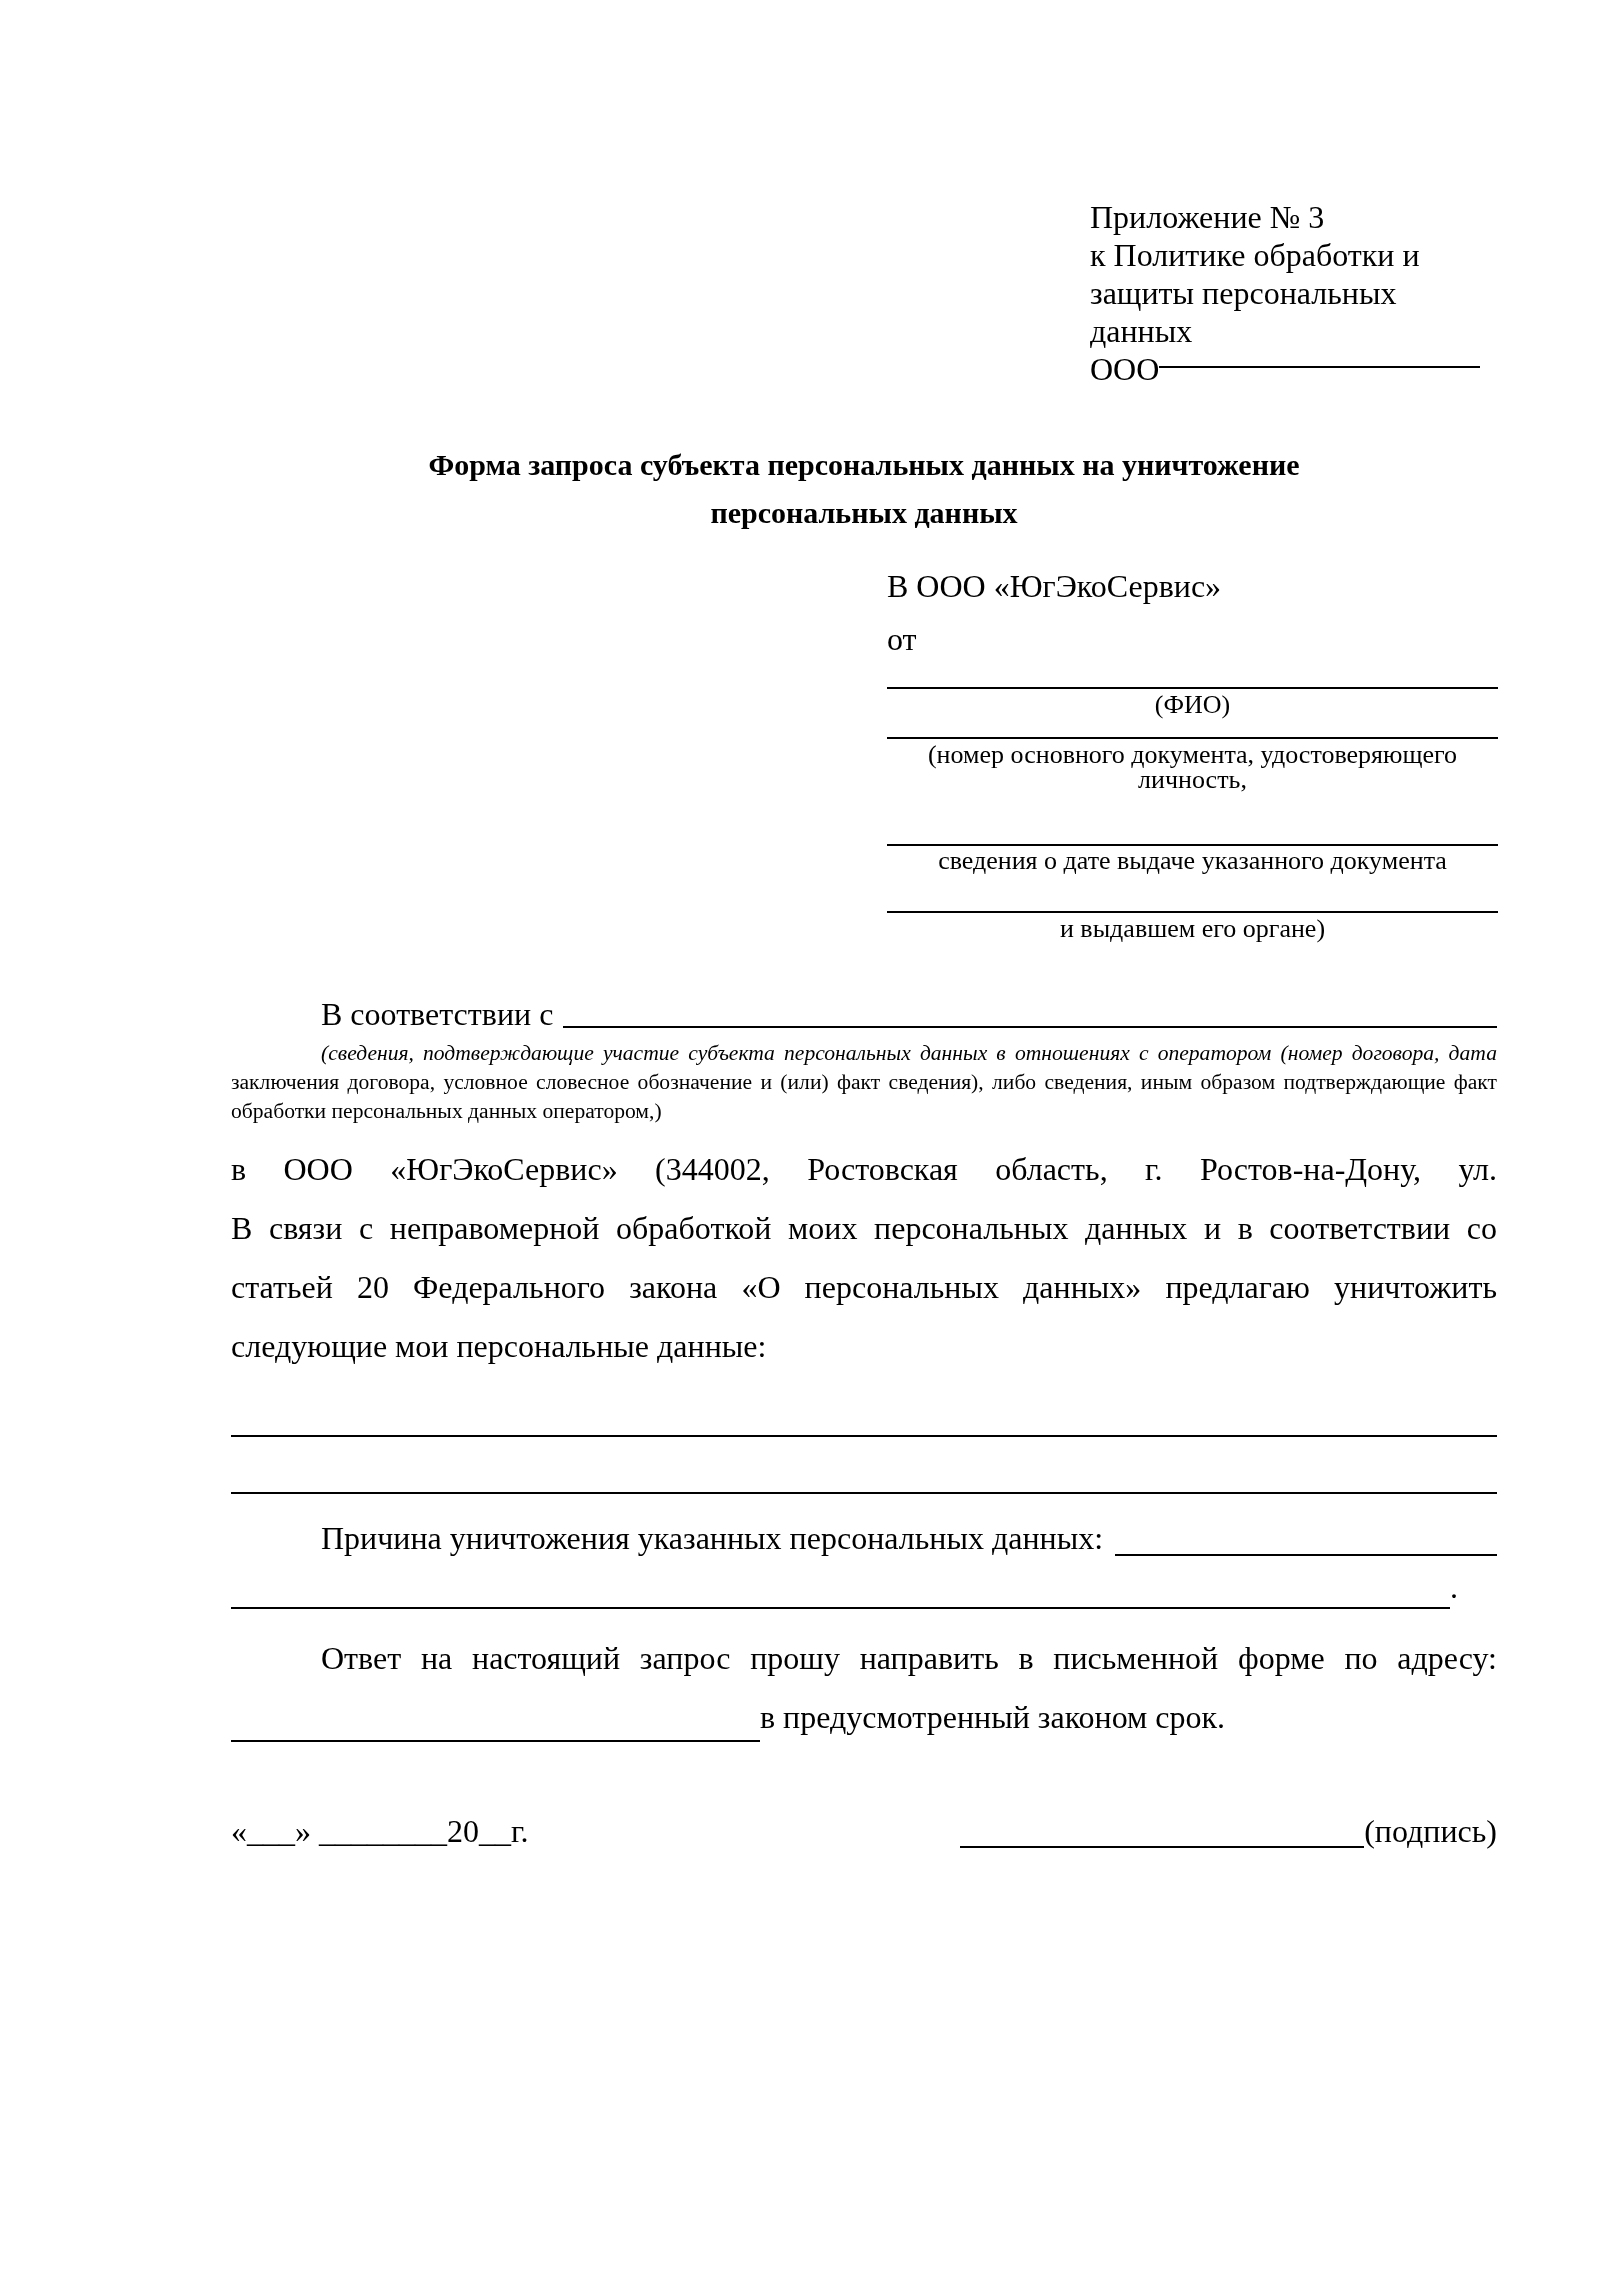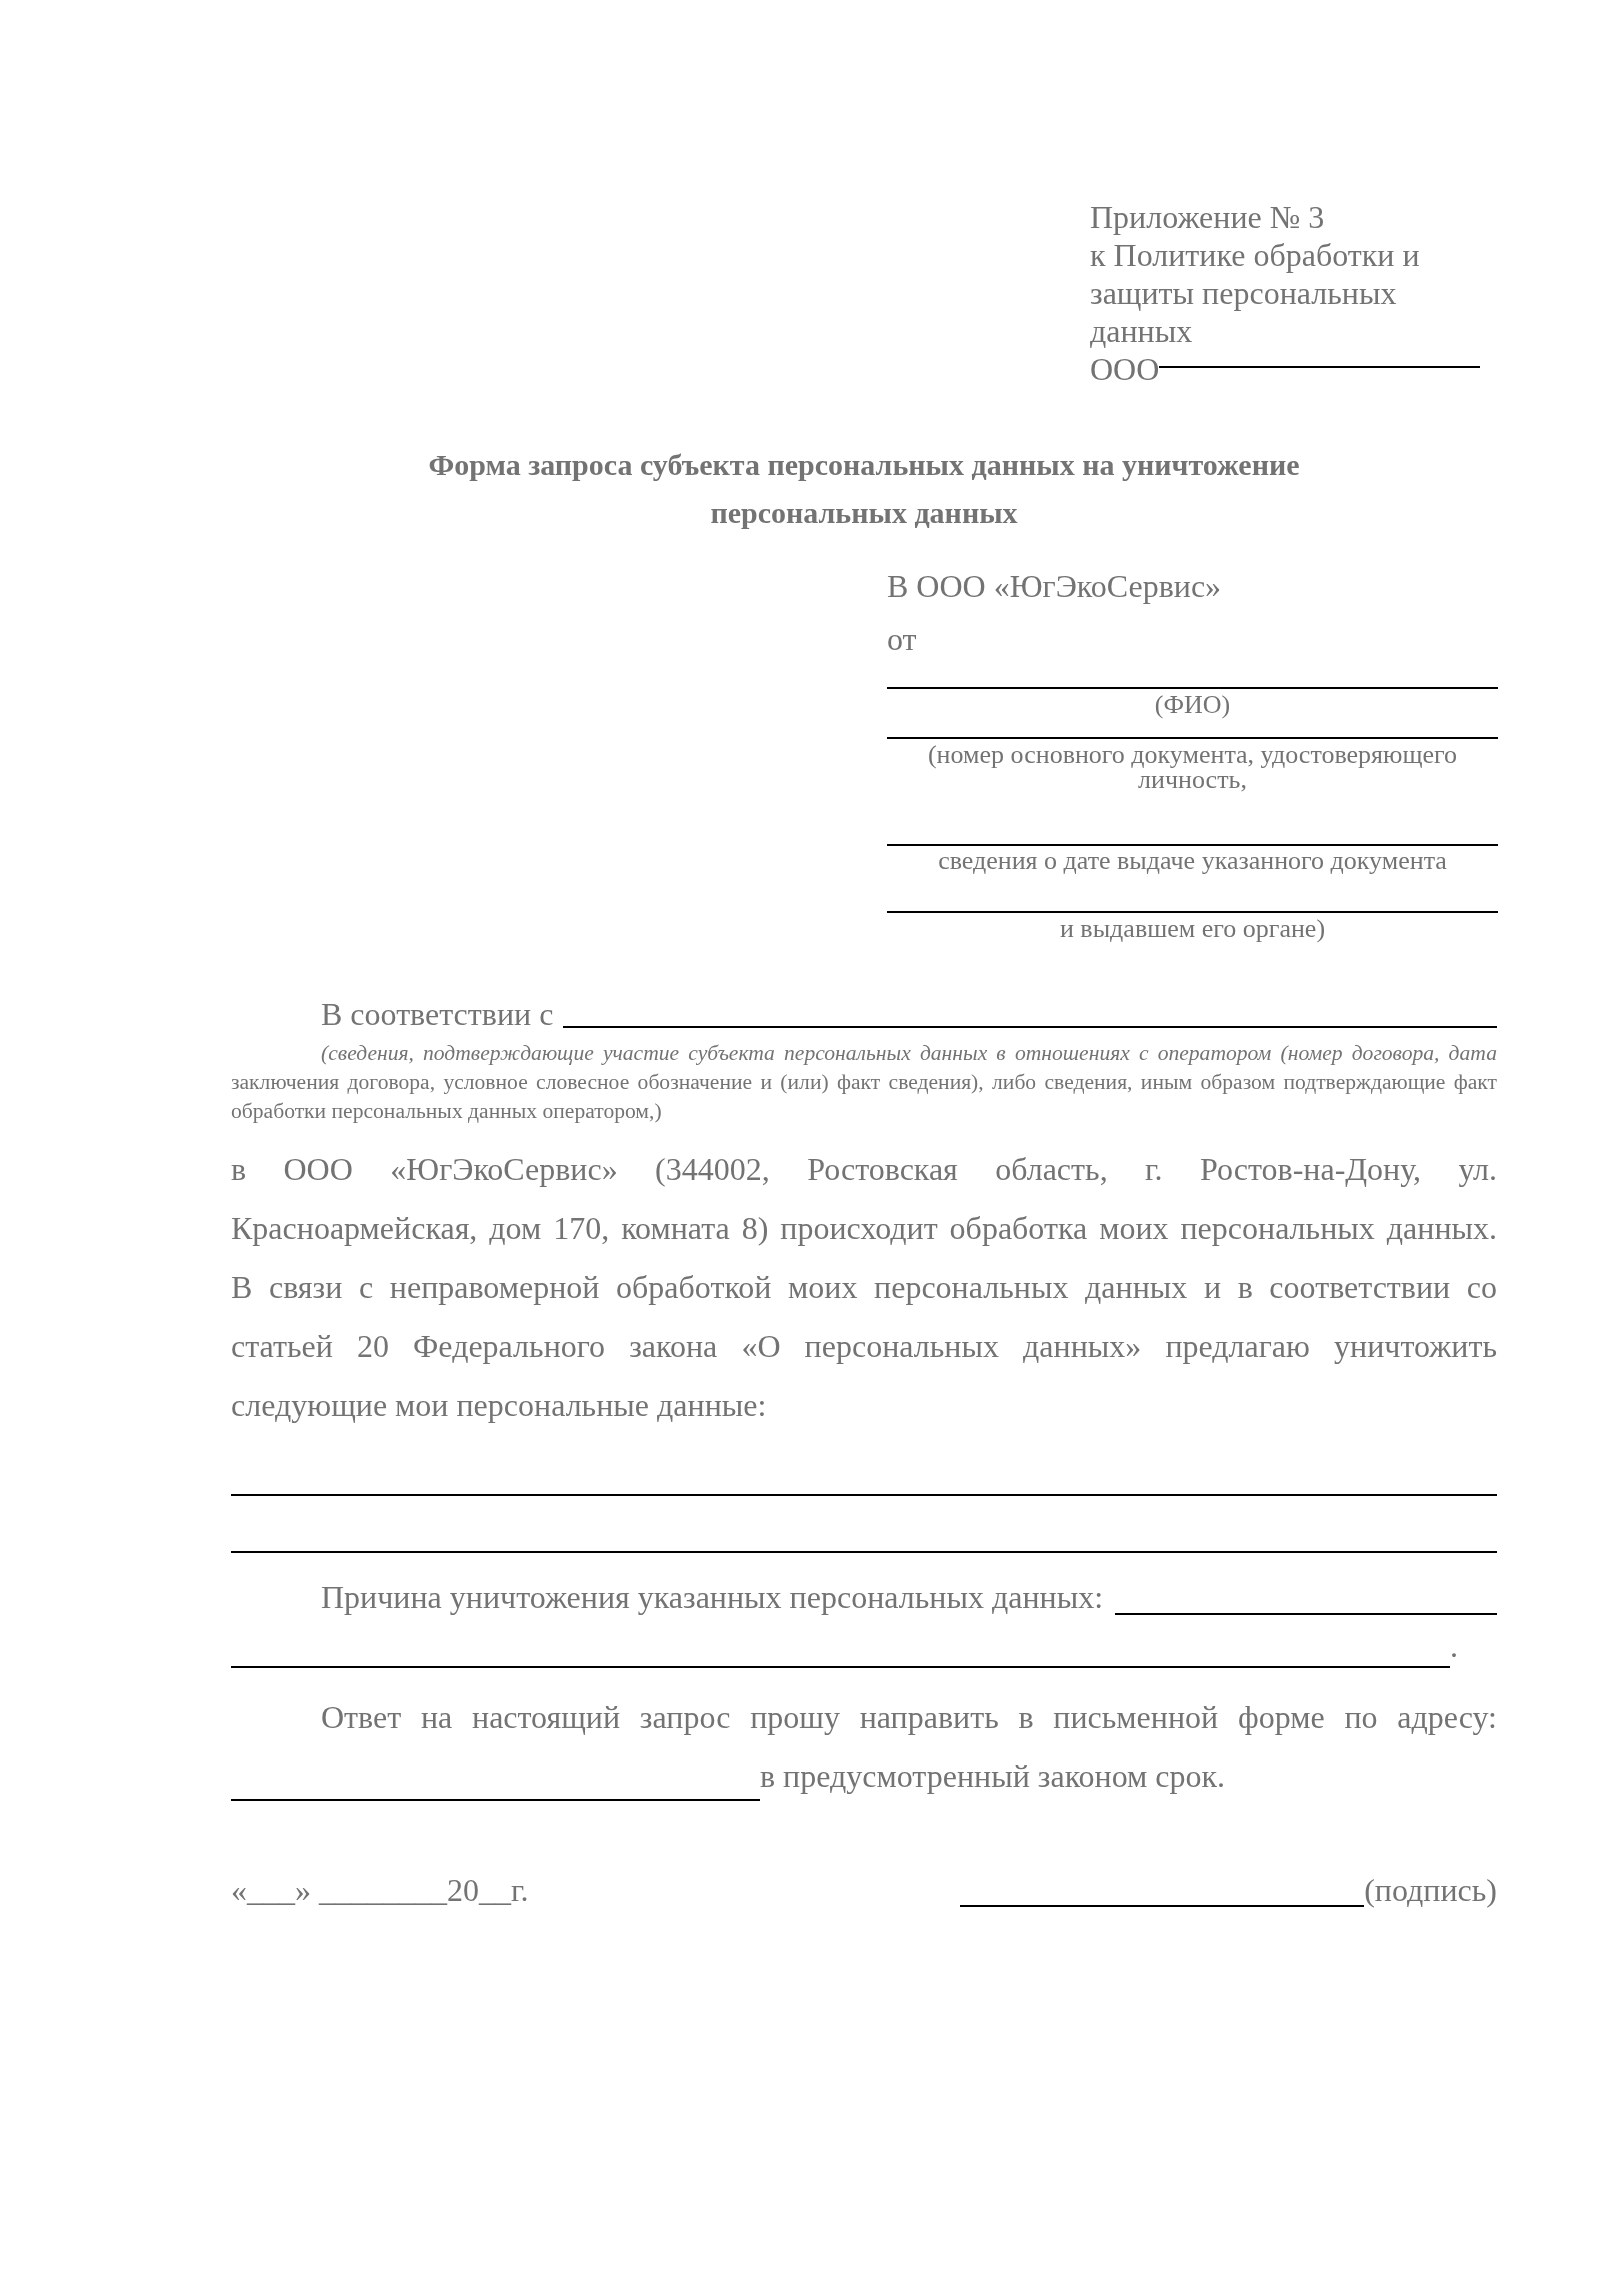--- a/index.html
+++ b/index.html
@@ -7,21 +7,21 @@
     padding: 0;
     background: #ffffff;
   }
   .page {
     position: relative;
     width: 1621px;
     height: 2293px;
     box-sizing: border-box;
     padding: 198px 123px 0 231px;
     background: #ffffff;
-    color: #737373;
+    color: #000000;
     font-family: "Liberation Serif", "DejaVu Serif", serif;
     font-size: 32px;
     overflow: hidden;
   }
   .content { width: 1266px; }
 
   
   .appendix {
     margin-left: 859px;
     width: 408px;
@@ -212,21 +212,20 @@
     </div>
 
     <div class="footnote">
       <div class="indent l1">(сведения,  подтверждающие  участие  субъекта  персональных  данных  в  отношениях  с  оператором  (номер  договора,  дата</div>
       <div class="jline">заключения договора, условное словесное обозначение и (или) факт сведения), либо сведения, иным образом подтверждающие факт</div>
       <div class="jline-last">обработки персональных данных оператором,)</div>
     </div>
 
     <div class="bodytext">
       <div class="jline">в ООО «ЮгЭкоСервис» (344002, Ростовская область, г. Ростов-на-Дону, ул.</div>
-      <div class="jline">Красноармейская, дом 170, комната 8) происходит обработка моих персональных данных.</div>
       <div class="jline">В связи с неправомерной обработкой моих персональных данных и в соответствии со</div>
       <div class="jline">статьей 20 Федерального закона «О персональных данных» предлагаю уничтожить</div>
       <div class="jline-last">следующие мои персональные данные:</div>
     </div>
 
     <div class="blank-line details-line-1"></div>
     <div class="blank-line details-line-2"></div>
 
     <div class="reason-row">
       <span class="label">Причина уничтожения указанных персональных данных:</span>

